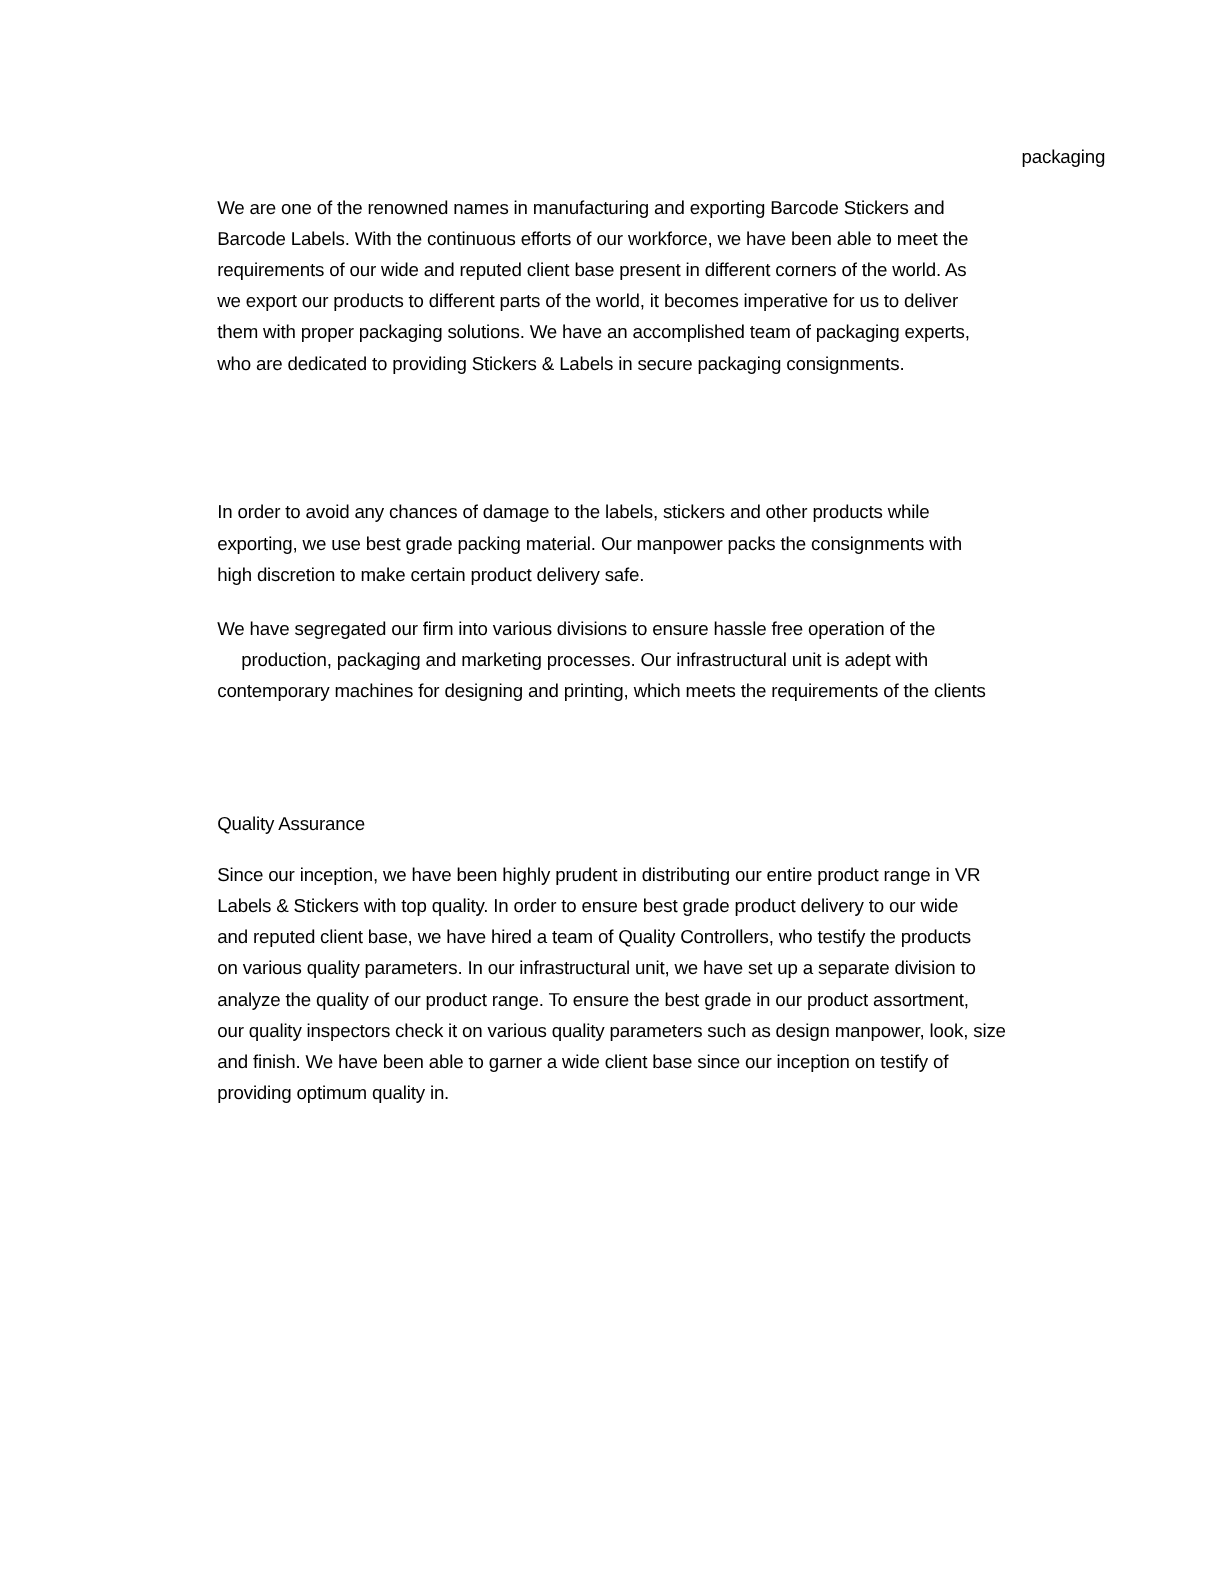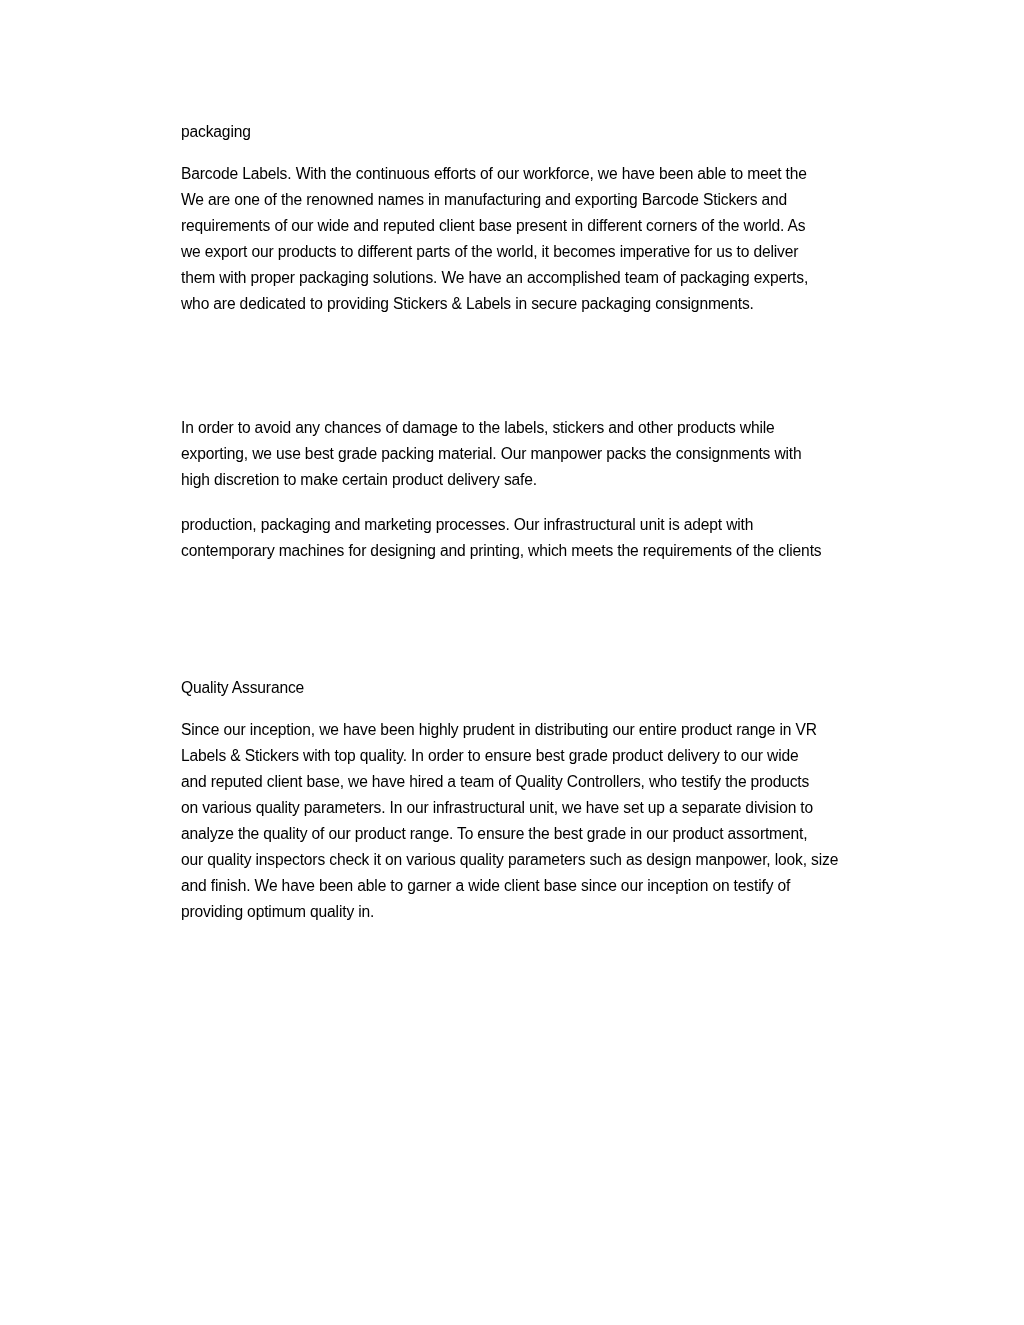--- a/index.html
+++ b/index.html
@@ -37,40 +37,41 @@
       font-stretch: condensed;
     }
     .heading .line { letter-spacing: -0.15px; }
   </style>
 </head>
 <body>
 
 <div class="page">
 
   <div class="block heading" style="top:119px;">
-    <span class="line" style="display: block;">packaging</span>
+    <span class="line" style="display: block; text-align: right;">packaging</span>
   </div>
 
   <div class="block" style="top:161px;">
+    <span class="line" style="display: block;">We are one of the renowned names in manufacturing and exporting Barcode Stickers and</span>
     <span class="line" style="display: block;">Barcode Labels. With the continuous efforts of our workforce, we have been able to meet the</span>
-    <span class="line" style="display: block;">We are one of the renowned names in manufacturing and exporting Barcode Stickers and</span>
     <span class="line" style="display: block;">requirements of our wide and reputed client base present in different corners of the world. As</span>
     <span class="line" style="display: block;">we export our products to different parts of the world, it becomes imperative for us to deliver</span>
     <span class="line" style="display: block;">them with proper packaging solutions. We have an accomplished team of packaging experts,</span>
     <span class="line" style="display: block;">who are dedicated to providing Stickers &amp; Labels in secure packaging consignments.</span>
   </div>
 
   <div class="block" style="top:374px;margin-top:41px;">
     <span class="line" style="display: block;">In order to avoid any chances of damage to the labels, stickers and other products while</span>
     <span class="line" style="display: block;">exporting, we use best grade packing material. Our manpower packs the consignments with</span>
     <span class="line" style="display: block;">high discretion to make certain product delivery safe.</span>
   </div>
 
   <div class="block" style="top:512px;">
-    <span class="line" style="display: block;">production, packaging and marketing processes. Our infrastructural unit is adept with</span>
+    <span class="line" style="display: block;">We have segregated our firm into various divisions to ensure hassle free operation of the</span>
+    <span class="line" style="display: block; margin-left: 20px;">production, packaging and marketing processes. Our infrastructural unit is adept with</span>
     <span class="line" style="display: block;">contemporary machines for designing and printing, which meets the requirements of the clients</span>
   </div>
 
   <div class="block heading" style="top:675px;">
     <span class="line" style="display: block;">Quality Assurance</span>
   </div>
 
   <div class="block" style="top:717px;">
     <span class="line" style="display: block;">Since our inception, we have been highly prudent in distributing our entire product range in VR</span>
     <span class="line" style="display: block;">Labels &amp; Stickers with top quality. In order to ensure best grade product delivery to our wide</span>

